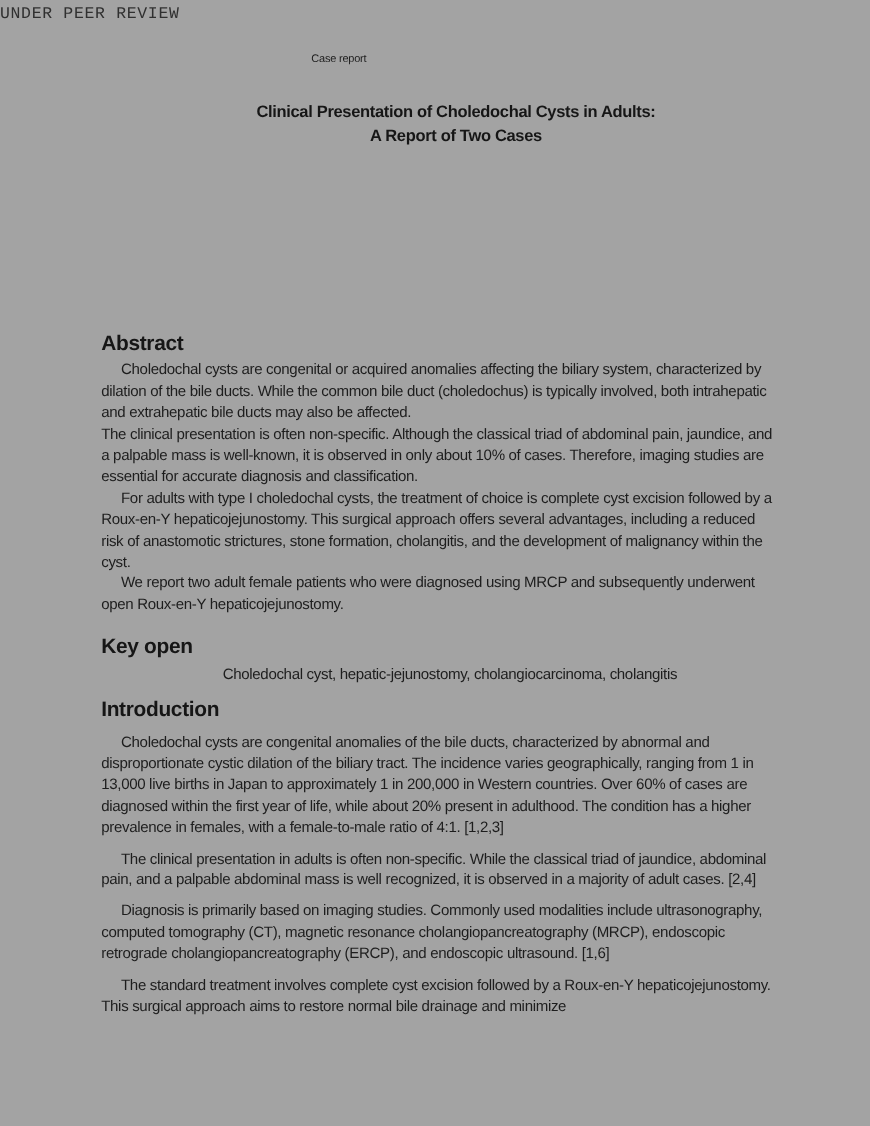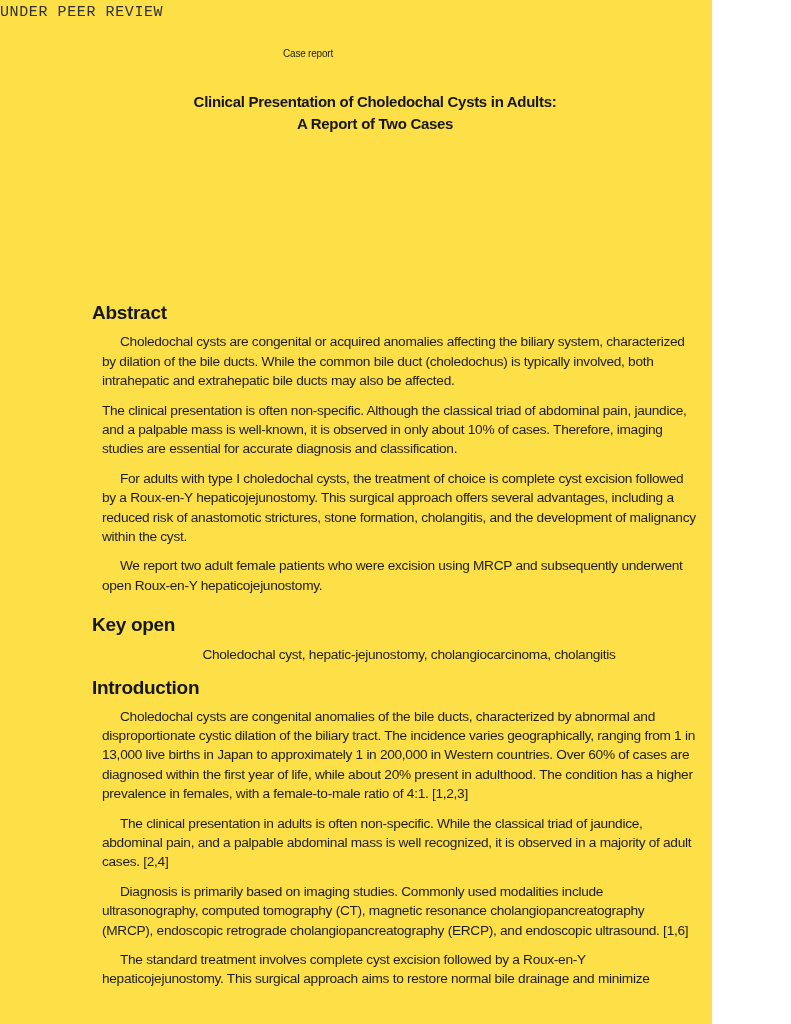--- a/index.html
+++ b/index.html
@@ -2,23 +2,23 @@
 <html><head>
 <meta charset="utf-8">
 <style>
   html, body {
     margin: 0;
     padding: 0;
     background: #ffffff;
   }
   .page {
     position: relative;
-    width: 712px;
+    width: 791px;
     height: 1024px;
-    background: #fde047;
+    background: #a3a3a3;
     overflow: hidden;
     font-family: "Liberation Sans", sans-serif;
     color: #1d1d1d;
   }
   .watermark {
     position: absolute;
     top: 4px;
     left: 0px;
     font-family: "Liberation Mono", "DejaVu Sans Mono", monospace;
     font-size: 15px;
@@ -54,21 +54,21 @@
     line-height: 19.4px;
     letter-spacing: -0.3px;
   }
   .section-heading {
     font-size: 19px;
     font-weight: bold;
     margin: 0 0 4px 0;
     color: #161616;
   }
   .content p {
-    margin: 10px;
+    margin: 0;
   }
   .indent {
     text-indent: 18px;
   }
   .keywords-heading {
     margin-top: 20px;
   }
   .keywords-line {
     margin: 0;
     text-align: center;
@@ -95,21 +95,21 @@
   </div>
 
   <div class="content">
 
     <h2 class="section-heading">Abstract</h2>
 
     <div>
       <p class="indent">Choledochal cysts are congenital or acquired anomalies affecting the biliary system, characterized by dilation of the bile ducts. While the common bile duct (choledochus) is typically involved, both intrahepatic and extrahepatic bile ducts may also be affected.</p>
       <p>The clinical presentation is often non-specific. Although the classical triad of abdominal pain, jaundice, and a palpable mass is well-known, it is observed in only about 10% of cases. Therefore, imaging studies are essential for accurate diagnosis and classification.</p>
       <p class="indent">For adults with type I choledochal cysts, the treatment of choice is complete cyst excision followed by a Roux-en-Y hepaticojejunostomy. This surgical approach offers several advantages, including a reduced risk of anastomotic strictures, stone formation, cholangitis, and the development of malignancy within the cyst.</p>
-      <p class="indent">We report two adult female patients who were excision using MRCP and subsequently underwent open Roux-en-Y hepaticojejunostomy.</p>
+      <p class="indent">We report two adult female patients who were diagnosed using MRCP and subsequently underwent open Roux-en-Y hepaticojejunostomy.</p>
     </div>
 
     <h2 class="section-heading keywords-heading">Key open</h2>
 
     <p class="indent keywords-line">Choledochal cyst, hepatic-jejunostomy, cholangiocarcinoma, cholangitis</p>
 
     <h2 class="section-heading intro-heading">Introduction</h2>
 
     <div>
       <p class="indent intro-para">Choledochal cysts are congenital anomalies of the bile ducts, characterized by abnormal and disproportionate cystic dilation of the biliary tract. The incidence varies geographically, ranging from 1 in 13,000 live births in Japan to approximately 1 in 200,000 in Western countries. Over 60% of cases are diagnosed within the first year of life, while about 20% present in adulthood. The condition has a higher prevalence in females, with a female-to-male ratio of 4:1. [1,2,3]</p>

